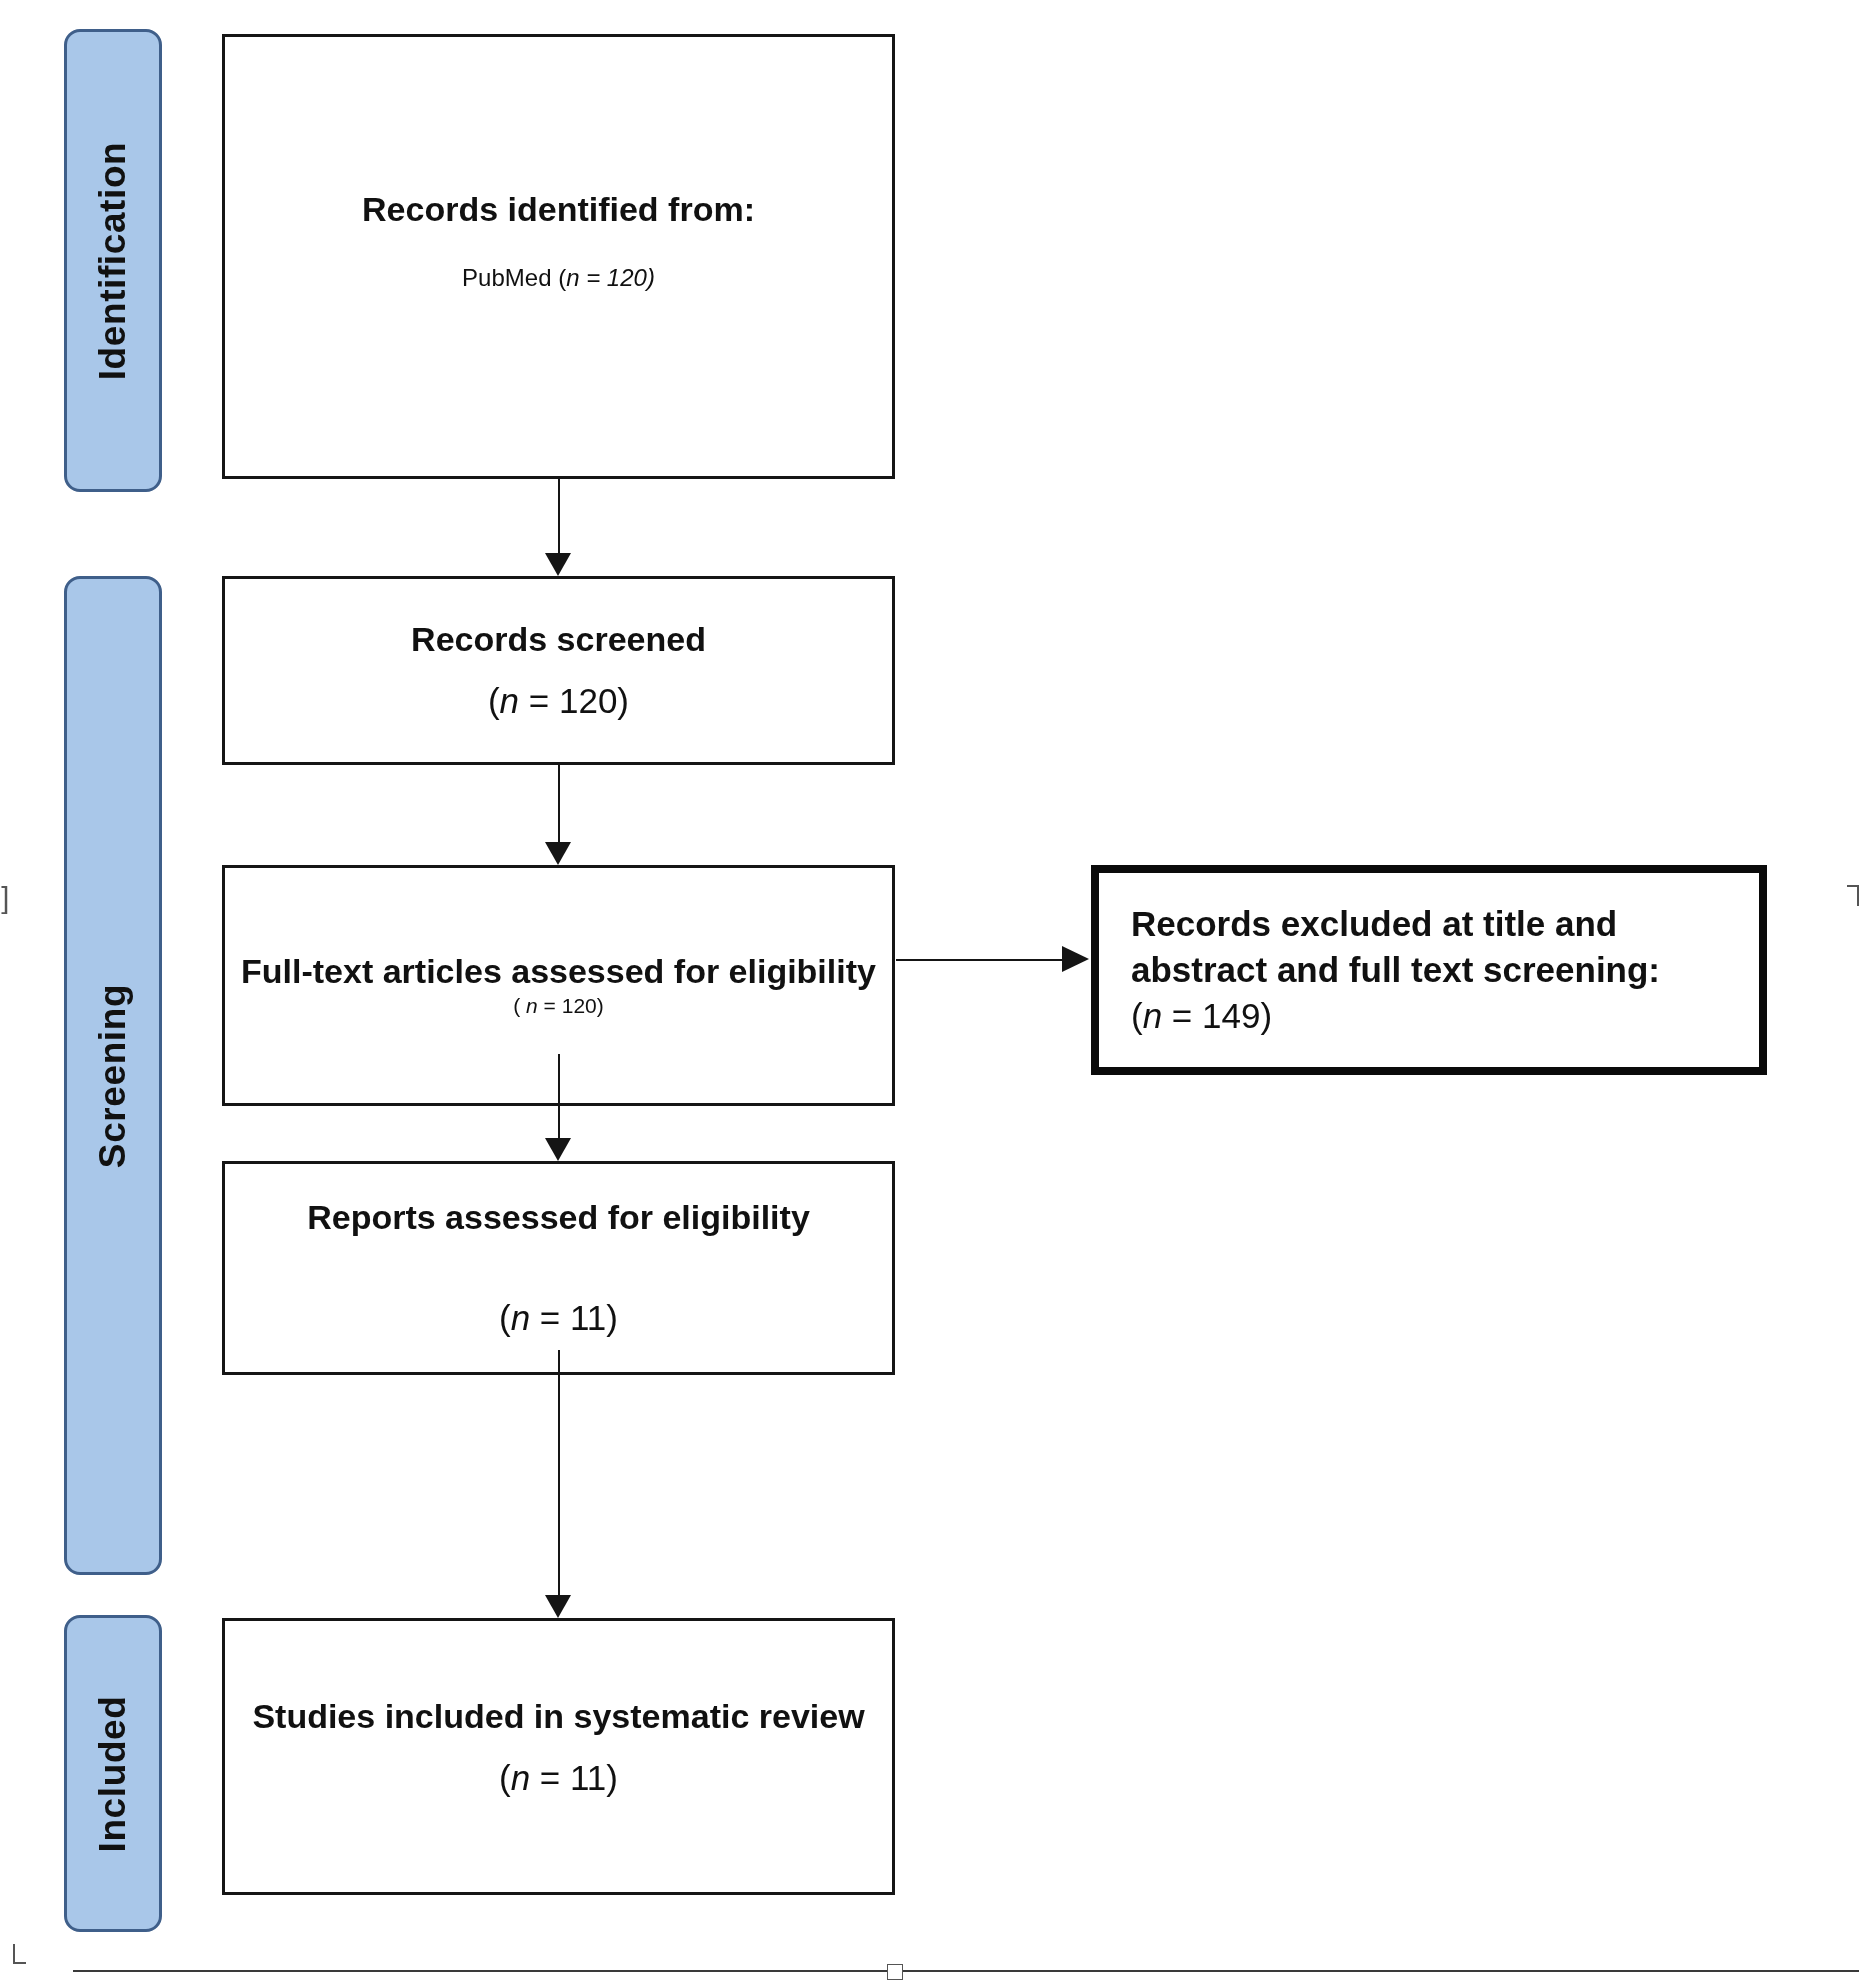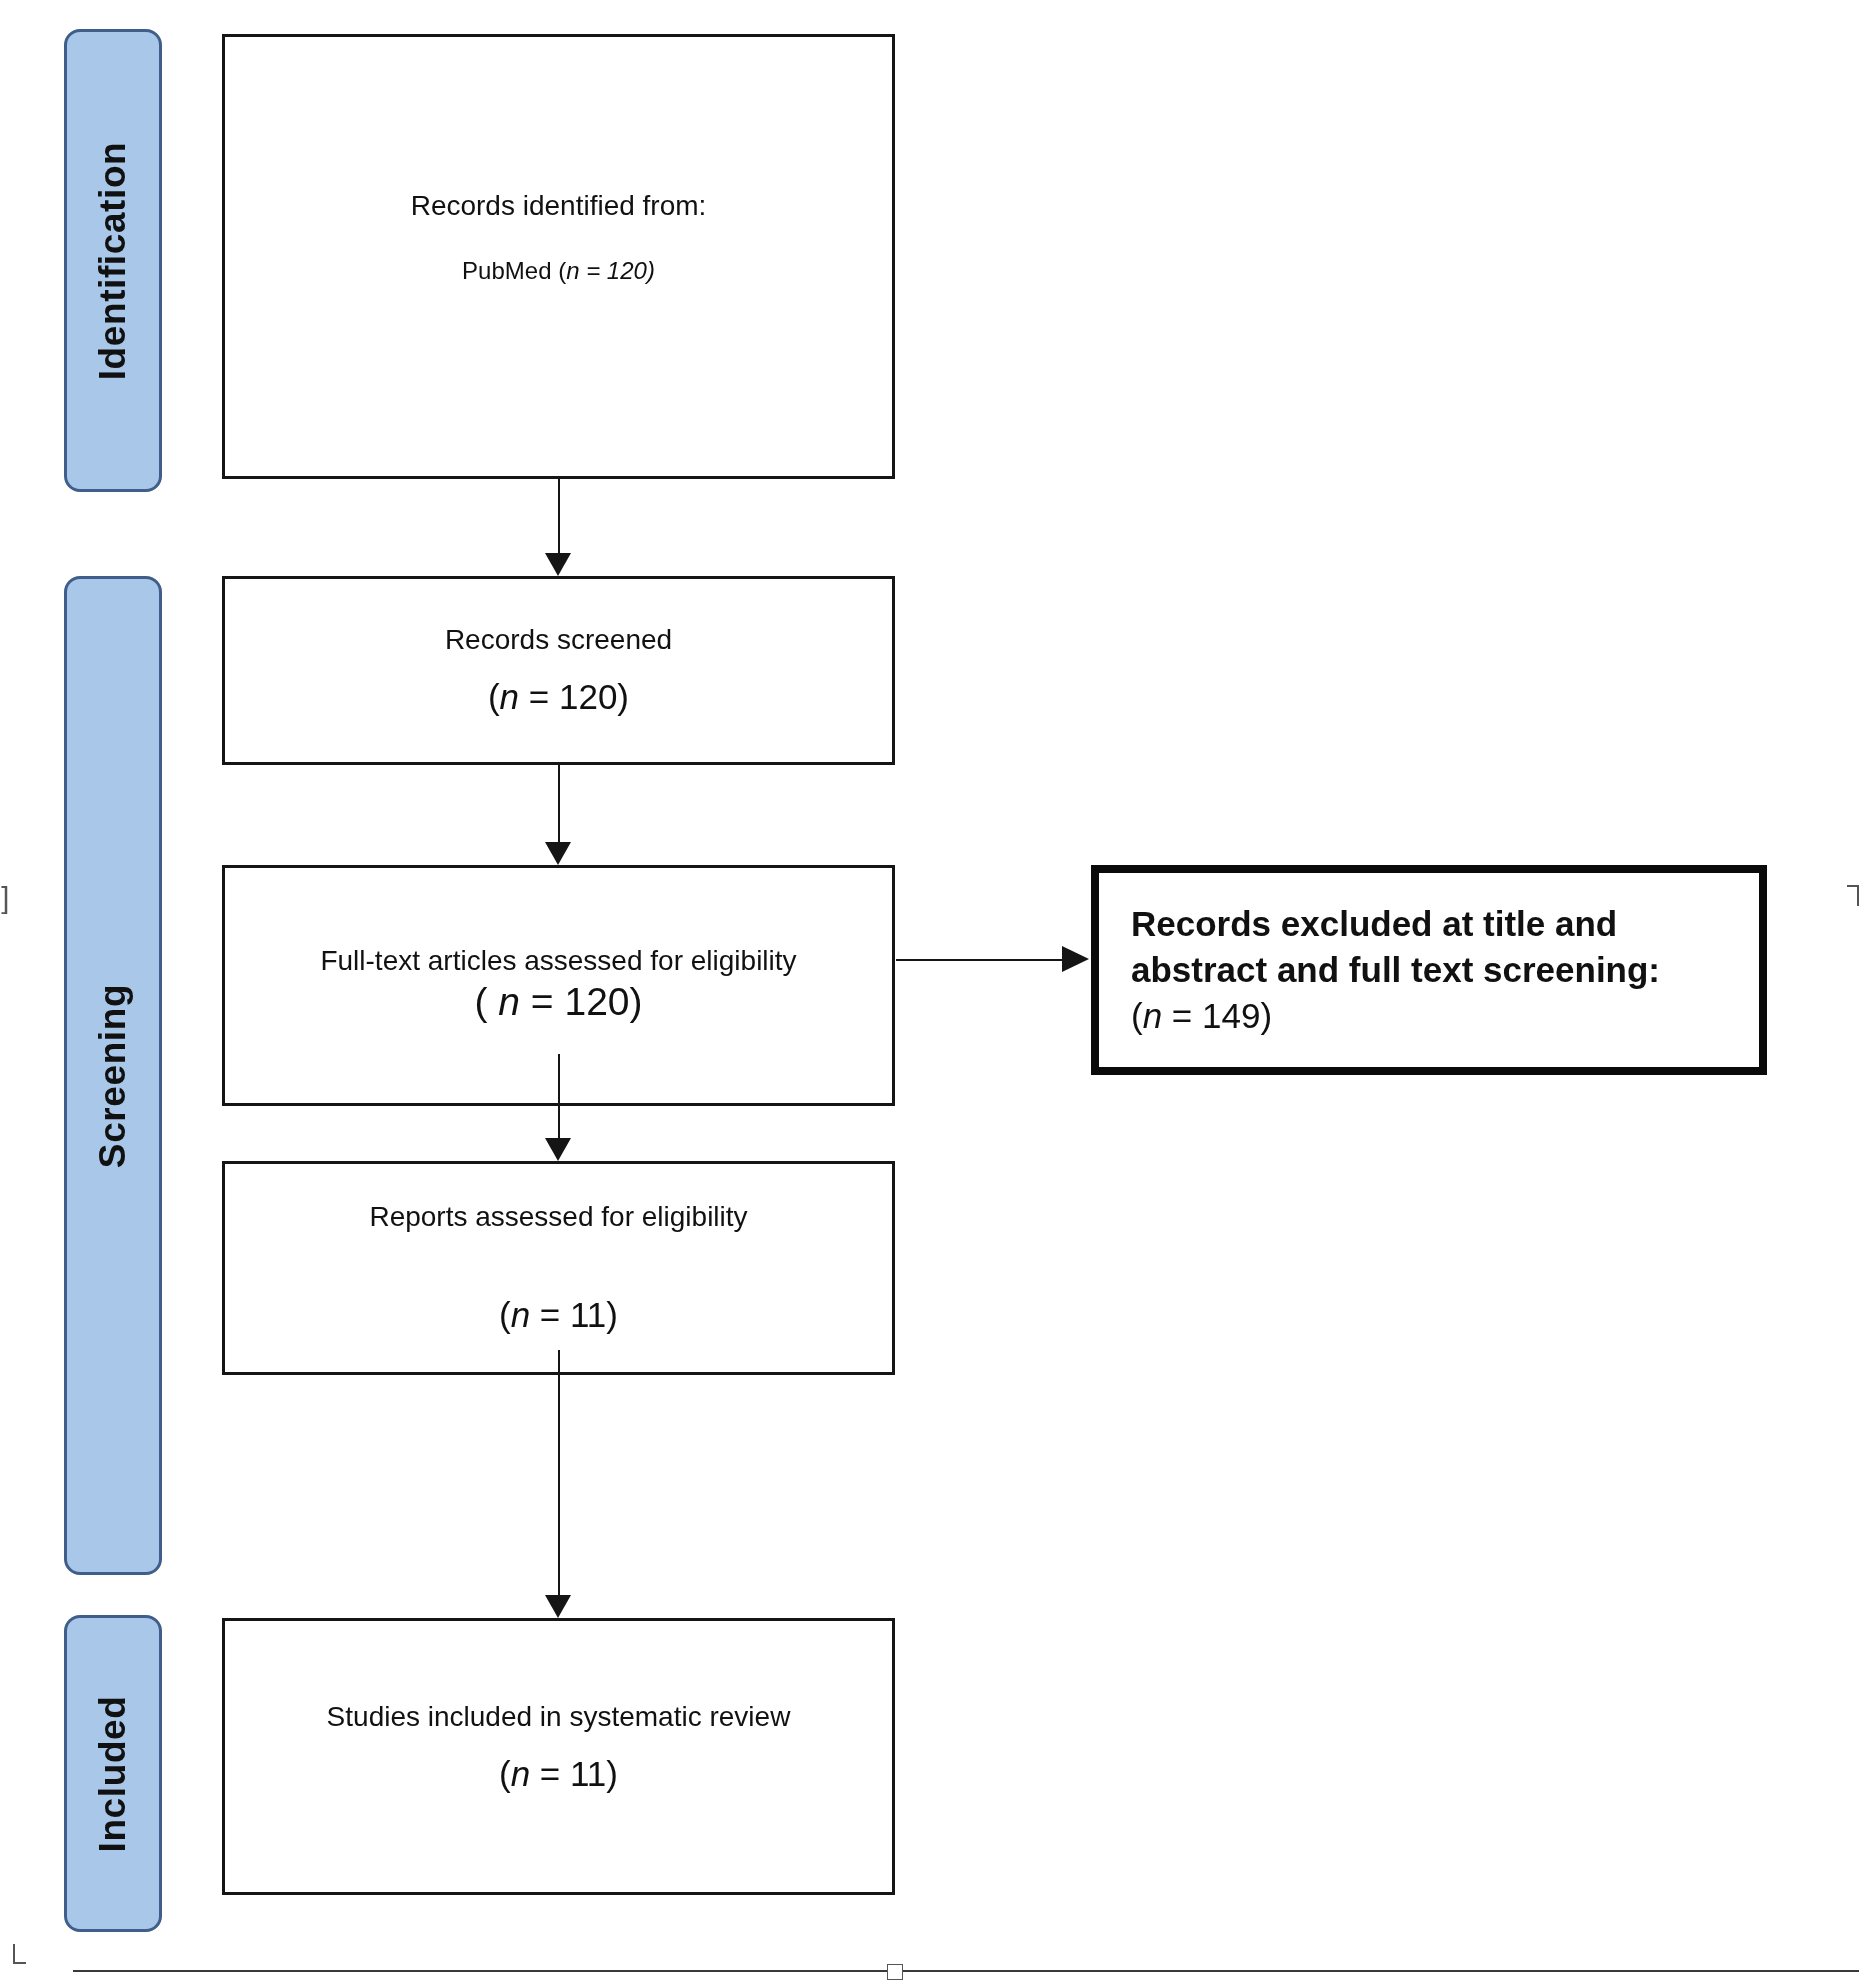--- a/index.html
+++ b/index.html
@@ -38,30 +38,30 @@
   
   .fbox {
     position: absolute;
     left: 222px; width: 673px;
     background: #ffffff;
     border: 3px solid #151515;
     display: flex; flex-direction: column;
     align-items: center; justify-content: center;
     text-align: center;
   }
-  .fbox .title { font-weight: normal; font-size: 28px; line-height: 1.2; }
+  .fbox .title { font-weight: bold; font-size: 34px; line-height: 1.2; }
   .fbox .count { font-size: 35px; line-height: 1.2; margin-top: 19.5px; }
   .it { font-style: italic; }
 
   .box-identified { top: 34px;  height: 445px; justify-content: flex-start; padding-top: 152px; }
   .box-identified .subline { font-size: 24px; margin-top: 34px; }
   .box-screened   { top: 576px; height: 189px; }
   .box-fulltext   { top: 865px; height: 241px; }
   .box-fulltext .title { max-height: 72px; overflow: hidden; line-height: 1.15; }
-  .box-fulltext .count { font-size: 39px; margin-top: 2px; }
+  .box-fulltext .count { font-size: 21px; margin-top: 2px; }
   .box-reports    { top: 1161px; height: 214px; gap: 40px; }
   .box-included   { top: 1618px; height: 277px; padding-bottom: 18.3px; }
 
   .box-excluded {
     position: absolute;
     left: 1091px; top: 865px; width: 676px; height: 210px;
     background: #ffffff;
     border: 8px solid #0a0a0a;
     display: flex; align-items: center;
     padding: 12.2px 79px 12.2px 32px;

